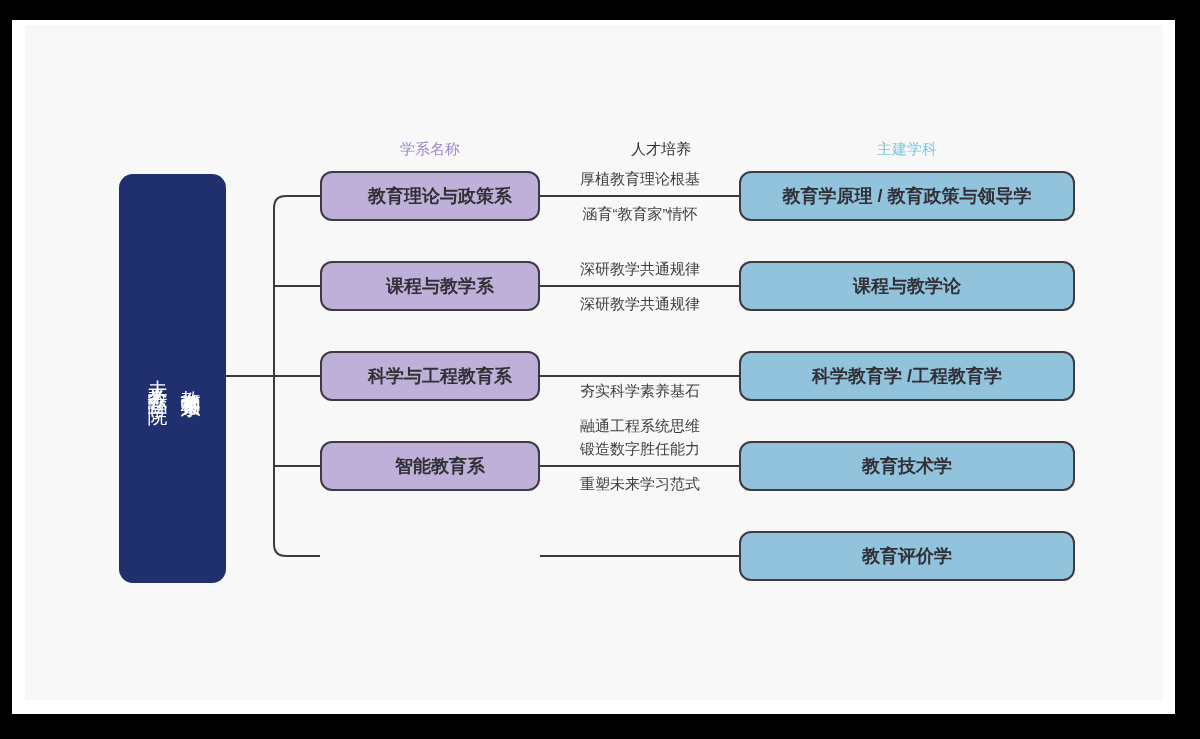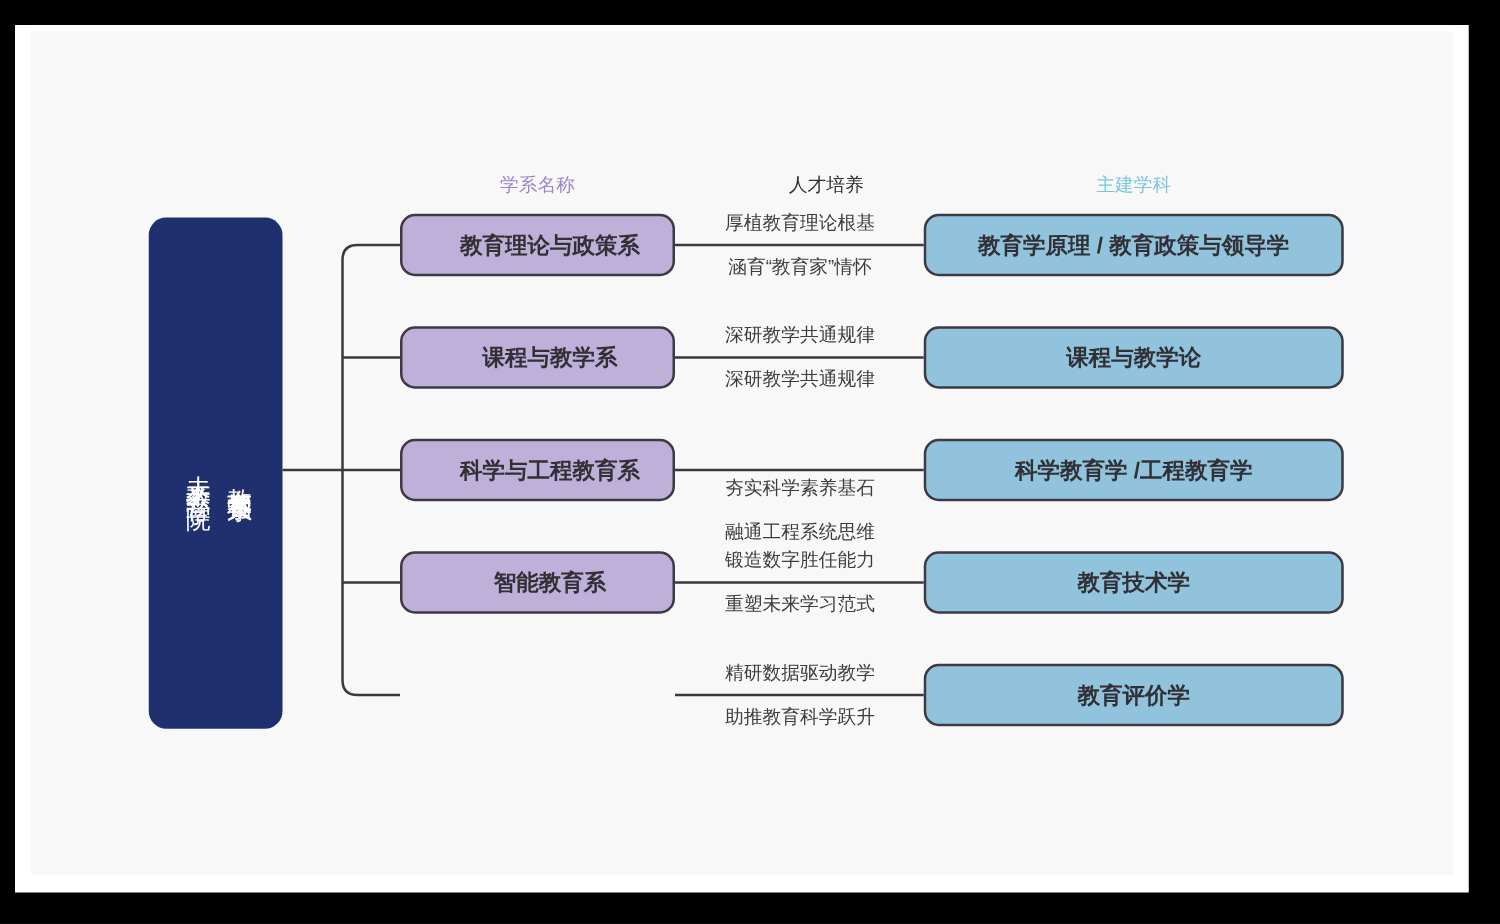--- a/index.html
+++ b/index.html
@@ -163,19 +163,15 @@
   </div>
   <div class="disc-box row-3">科学教育学 /工程教育学</div>
 
   <div class="dept-box row-4">智能教育系</div>
   <div class="training row-4">
     <span>锻造数字胜任能力</span>
     <span>重塑未来学习范式</span>
   </div>
   <div class="disc-box row-4">教育技术学</div>
 
-  <div class="training row-5">
-    <span>精研数据驱动教学</span>
-    <span>助推教育科学跃升</span>
-  </div>
   <div class="disc-box row-5">教育评价学</div>
 
 </div>
 
 </body></html>

